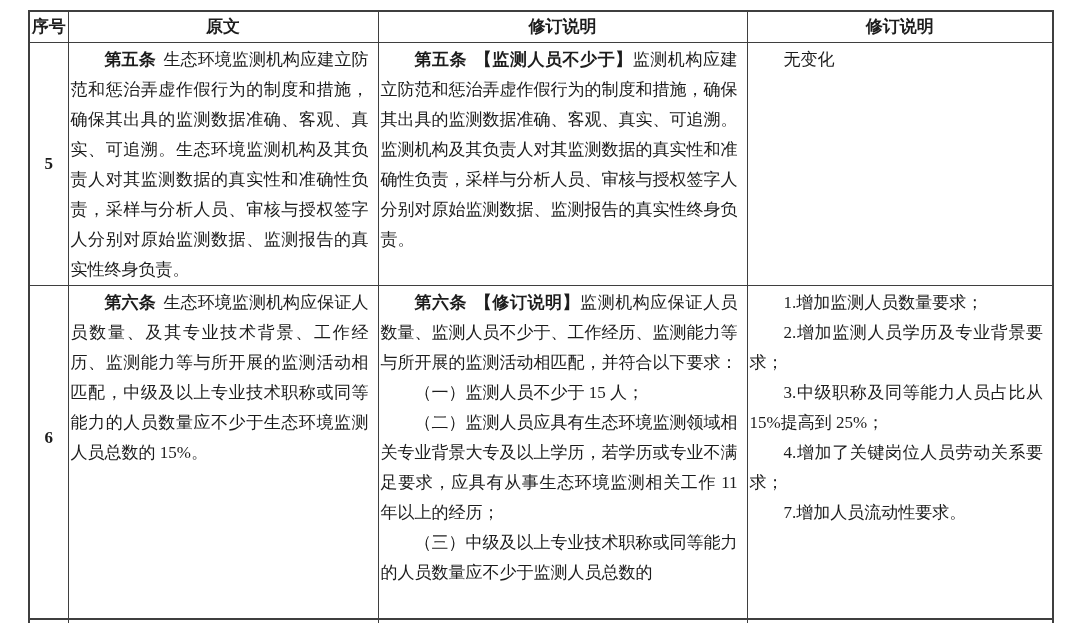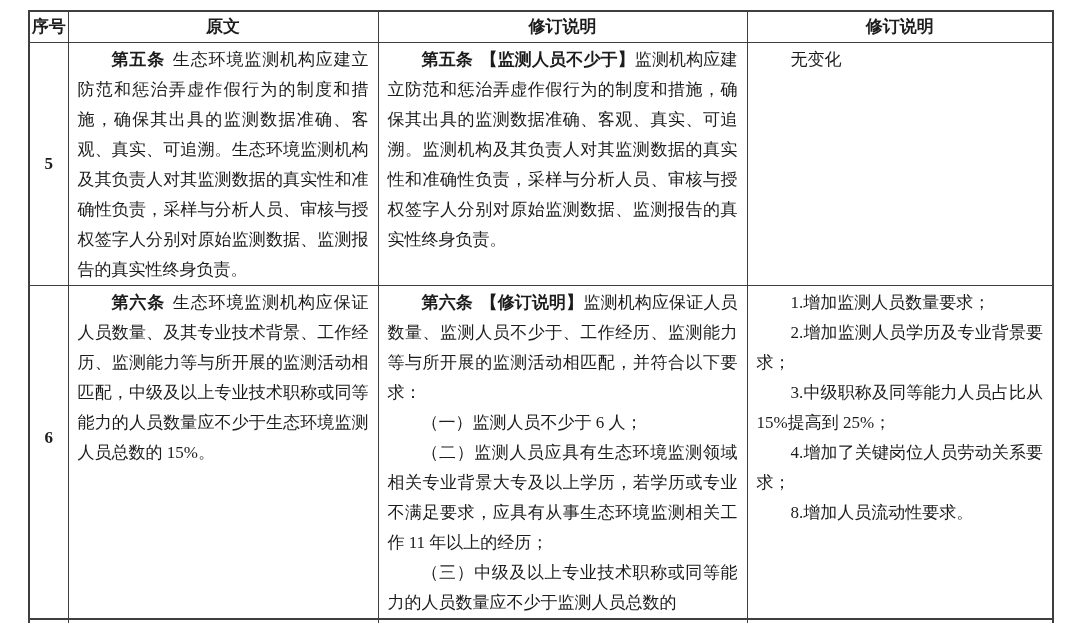--- a/index.html
+++ b/index.html
@@ -48,21 +48,21 @@
     font-weight: bold;
     font-size: 17px;
     padding: 0;
   }
   td.num.num-cut {
     vertical-align: top;
     padding-top: 142px;
   }
   td.txt {
     vertical-align: top;
-    padding: 2px 9px 0 9px;
+    padding: 2px 9px 0 2px;
     font-size: 17px;
     line-height: 30px;
     text-align: justify;
     overflow: hidden;
   }
   .para {
     margin: 0;
     text-indent: 2em;
   }
   .lead, .tag { font-weight: bold; }
@@ -109,28 +109,28 @@
           <p class="para">无变化</p>
         </td>
       </tr>
       <tr class="row-6">
         <td class="num num-cut">6</td>
         <td class="txt">
           <p class="para"><span class="lead">第六条</span><span>生态环境监测机构应保证人员数量、及其专业技术背景、工作经历、监测能力等与所开展的监测活动相匹配，中级及以上专业技术职称或同等能力的人员数量应不少于生态环境监测人员总数的 15%。</span></p>
         </td>
         <td class="txt">
           <p class="para"><span class="lead">第六条</span><span class="tag">【修订说明】</span><span>监测机构应保证人员数量、监测人员不少于、工作经历、监测能力等与所开展的监测活动相匹配，并符合以下要求：</span></p>
-          <p class="para">（一）监测人员不少于 6 人；</p>
+          <p class="para">（一）监测人员不少于 15 人；</p>
           <p class="para">（二）监测人员应具有生态环境监测领域相关专业背景大专及以上学历，若学历或专业不满足要求，应具有从事生态环境监测相关工作 11 年以上的经历；</p>
           <p class="para">（三）中级及以上专业技术职称或同等能力的人员数量应不少于监测人员总数的</p>
         </td>
         <td class="txt">
           <p class="para">1.增加监测人员数量要求；</p>
           <p class="para">2.增加监测人员学历及专业背景要求；</p>
           <p class="para">3.中级职称及同等能力人员占比从 15%提高到 25%；</p>
           <p class="para">4.增加了关键岗位人员劳动关系要求；</p>
-          <p class="para">8.增加人员流动性要求。</p>
+          <p class="para">7.增加人员流动性要求。</p>
         </td>
       </tr>
     </tbody>
   </table>
   <div class="bottom-line"></div>
 </div>
 
 </body></html>

